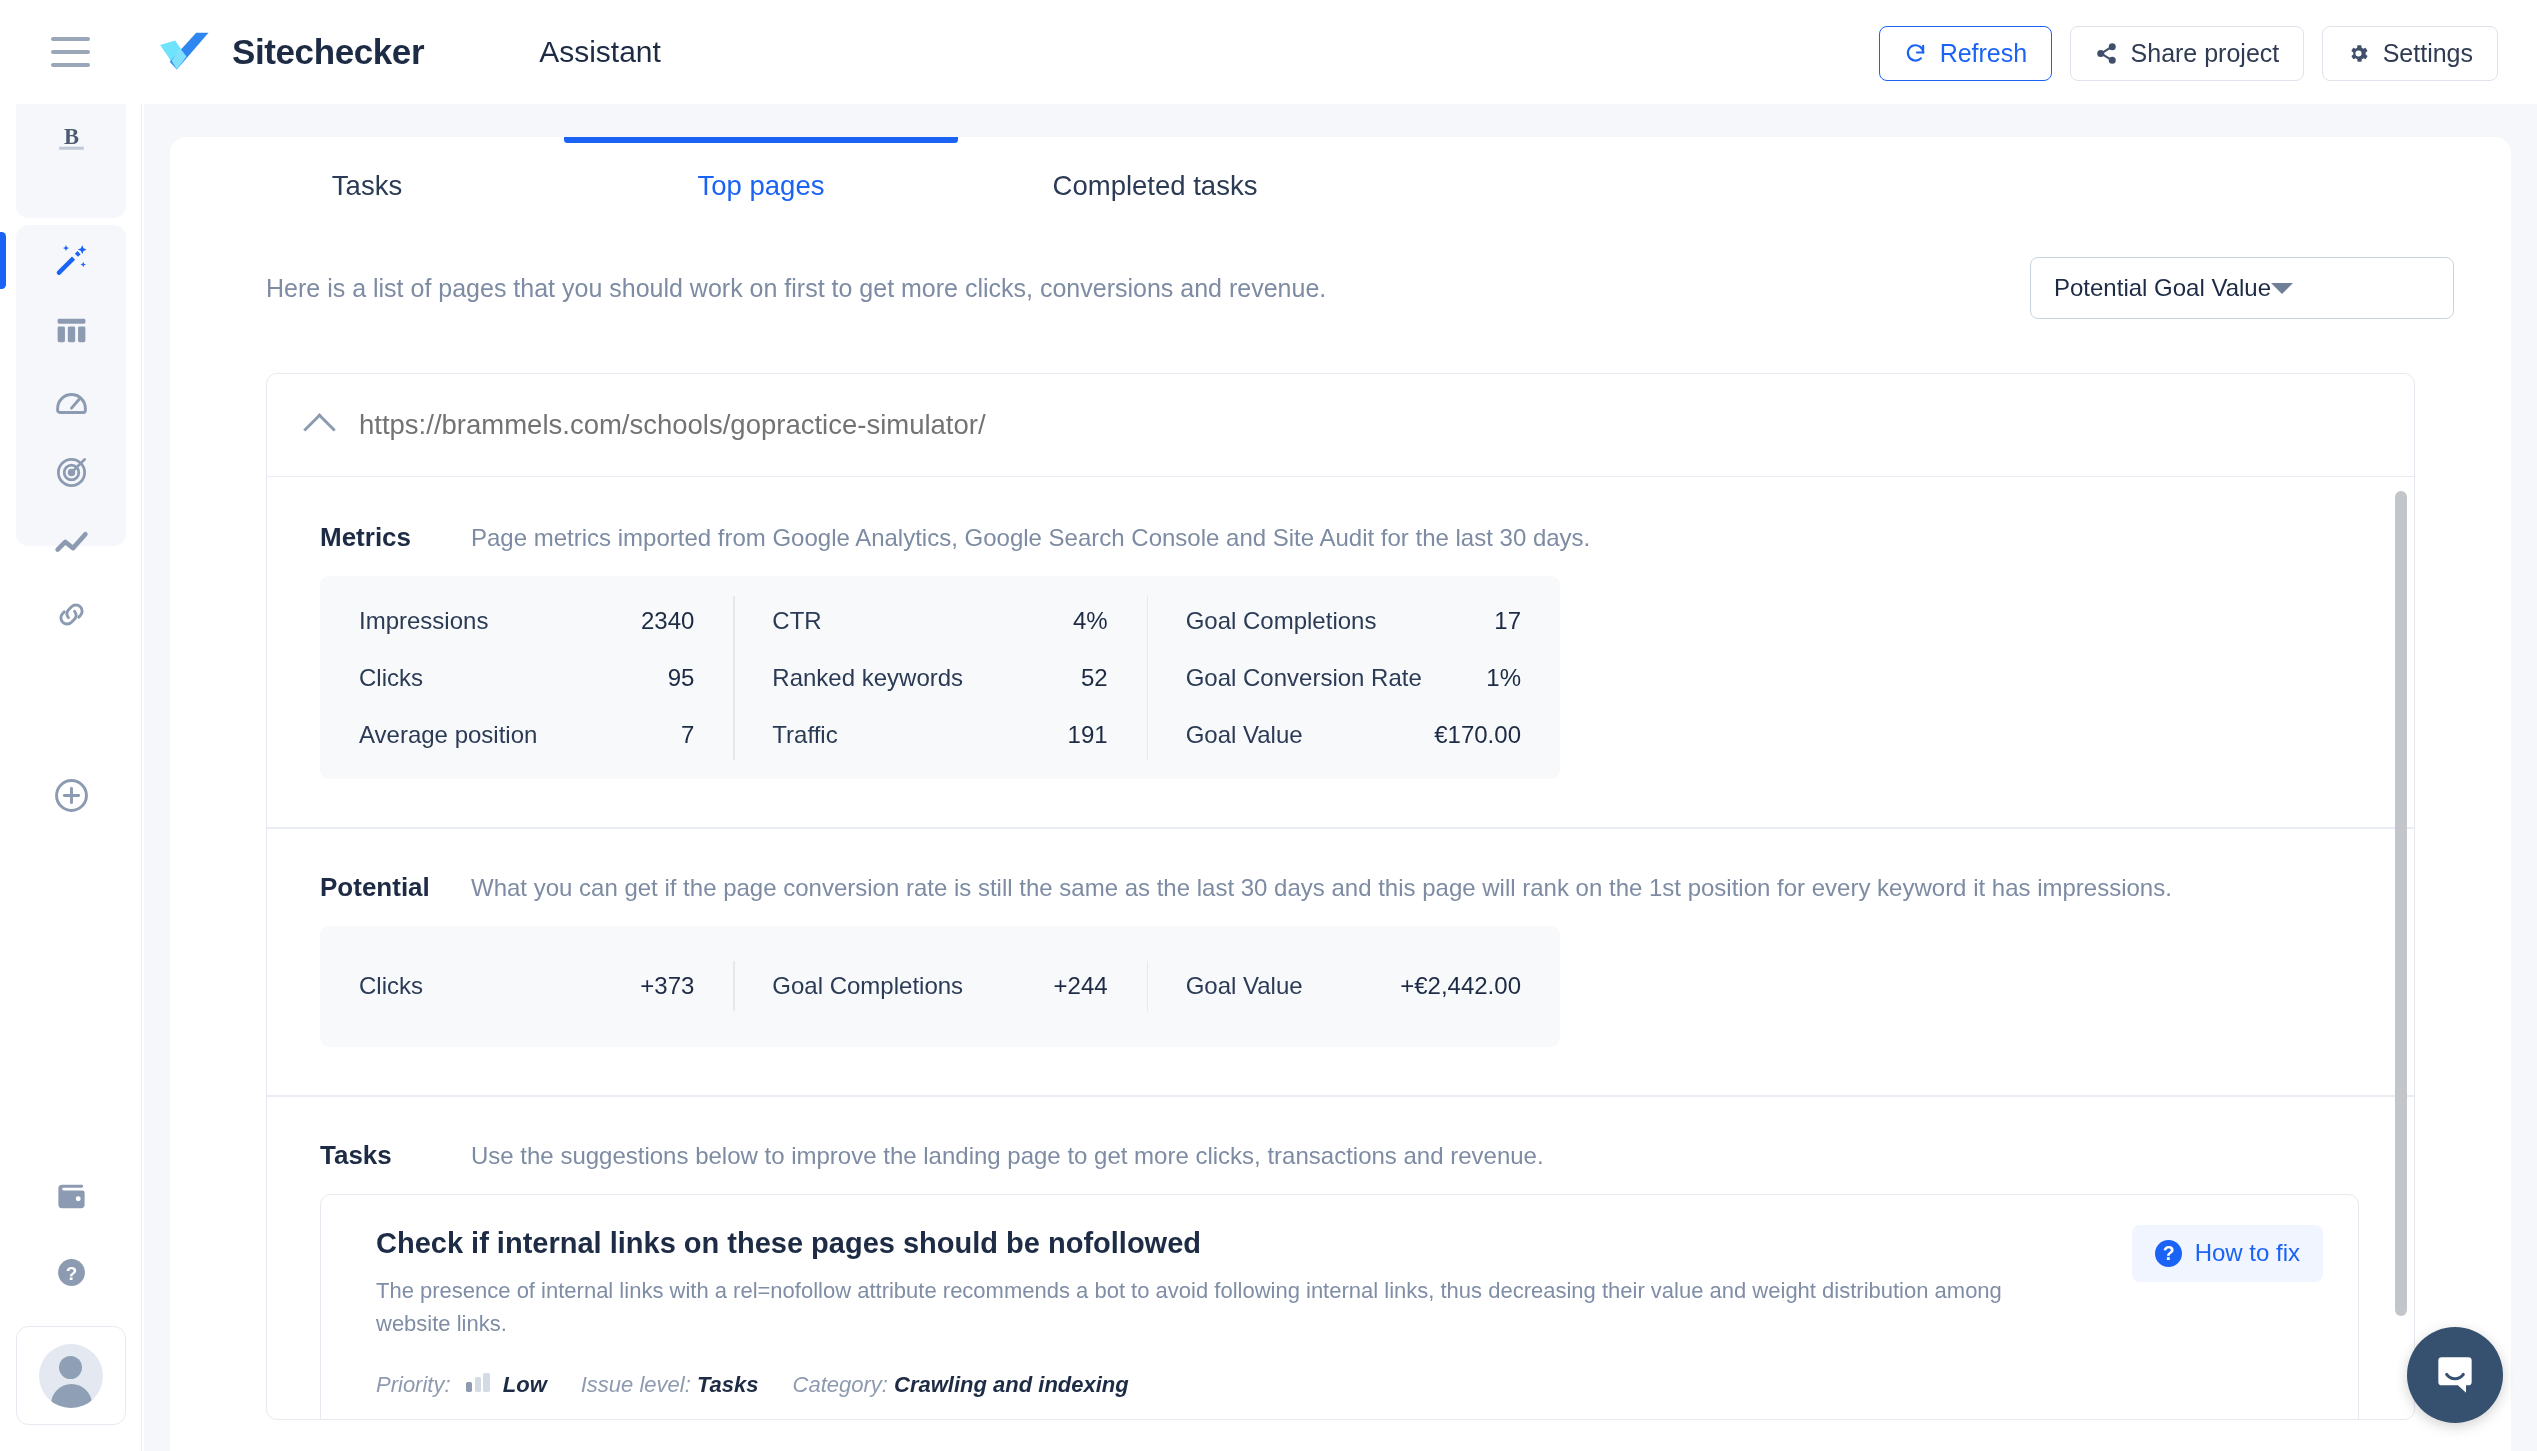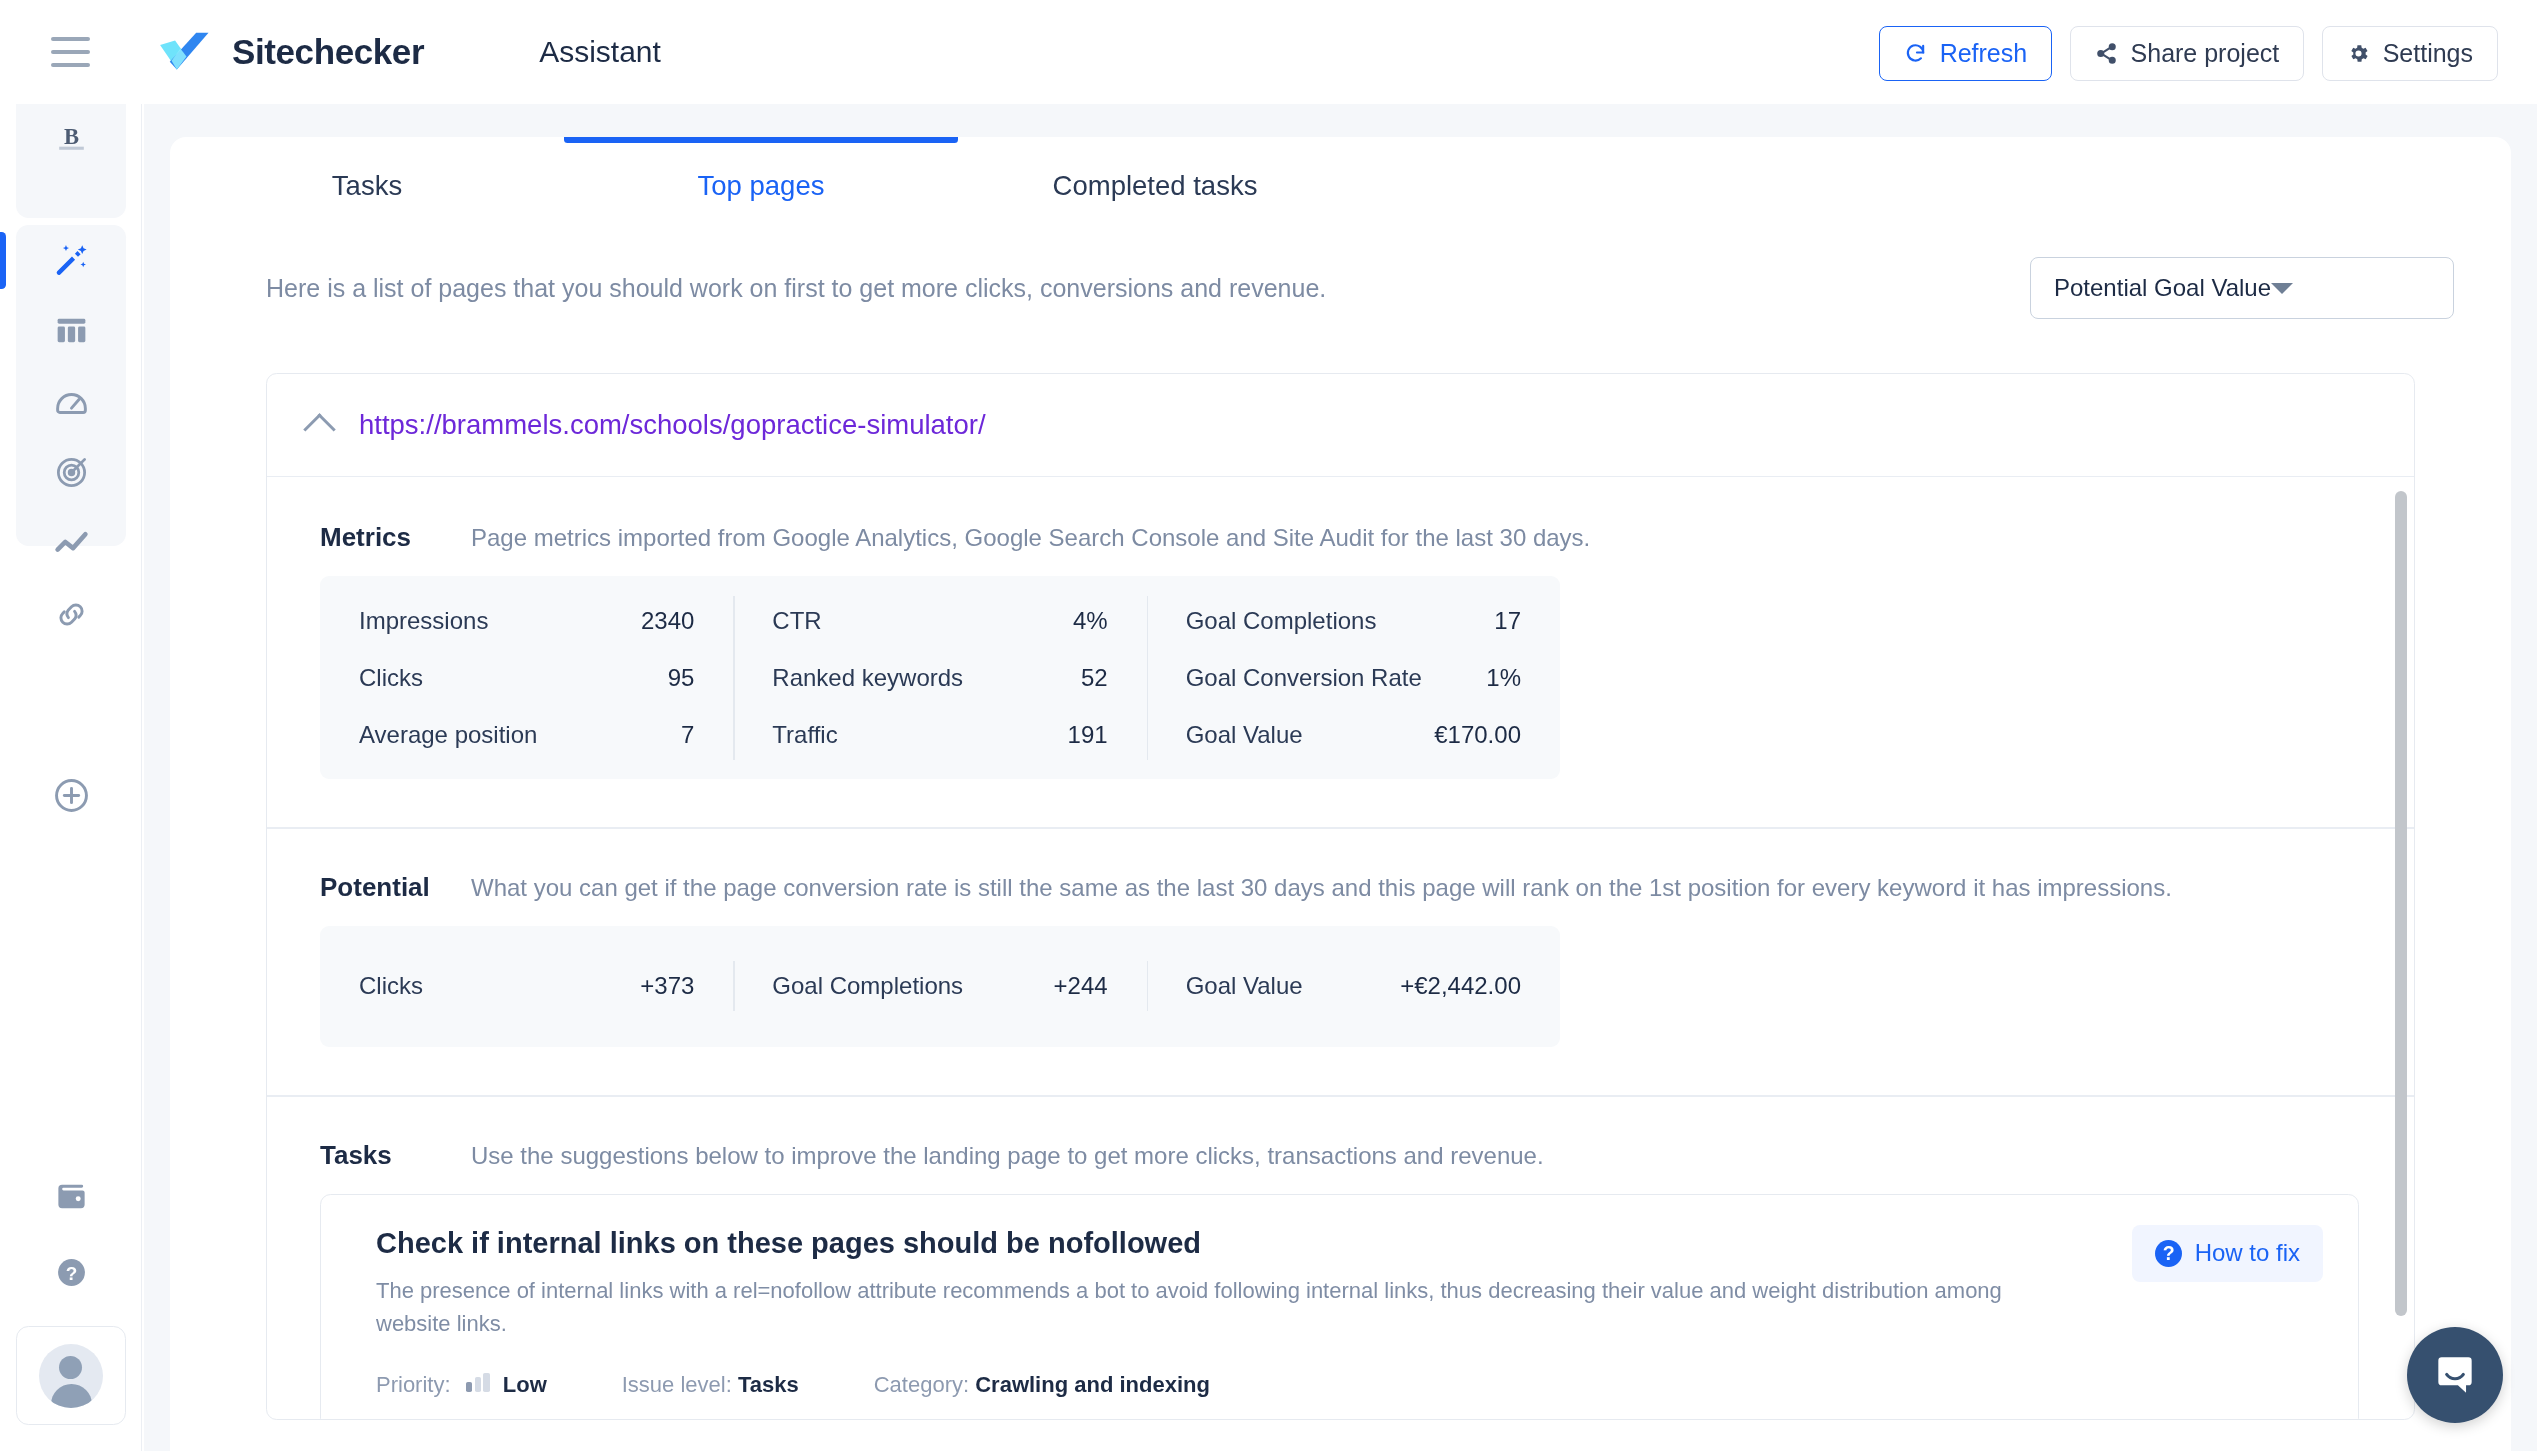--- a/index.html
+++ b/index.html
@@ -167,21 +167,21 @@
     height: 103px; display:flex; align-items:center; gap: 28px;
     padding-left: 41px;
     border-bottom: 1.8px solid #e9edf3;
     cursor: pointer;
   }
   .chev-up {
     width: 23px; height: 23px;
     border-left: 3.5px solid #8c9bb1; border-top: 3.5px solid #8c9bb1;
     transform: rotate(45deg); margin-top: 8px;
   }
-  .panel-url { font-size: 27.5px; color: #6d28d9; font-weight: 400; }
+  .panel-url { font-size: 27.5px; color: #737373; font-weight: 400; }
 
   .panel-body { position:absolute; top:105px; left:0; right:0; bottom:0; overflow:hidden; }
 
   .section { padding: 0 0 0 0; }
   .sec-head {
     display:flex; align-items:baseline; padding: 43px 0 23px 53px;
   }
   .sec-title { font-size: 26px; font-weight: 700; color:#1d2b45; width: 151px; flex:none;}
   .sec-desc { font-size: 24px; color:#7d8ba3; }
 
@@ -212,21 +212,21 @@
   
   .task-card {
     margin: 0 0 0 53px; width: 2039px;
     border: 1.8px solid #e6eaf0; border-radius: 10.6px;
     padding: 32px 35px 30px 55px;
     position: relative;
     background:#fff;
   }
   .task-title { font-size: 29px; font-weight: 700; color:#1d2b45; }
   .task-desc { font-size: 22px; color:#7f8da5; line-height: 1.52; margin-top: 14px; max-width: 1686px;}
-  .task-meta { display:flex; align-items:flex-end; gap: 75px; margin-top: 32px; font-size: 22px; color:#8d9ab0;}
+  .task-meta { display:flex; align-items:flex-end; gap: 34px; margin-top: 32px; font-size: 22px; color:#8d9ab0;font-style:italic;}
   .task-meta b { color:#1d2b45; font-weight: 700; }
   .prio { display:inline-flex; align-items:flex-end; gap:2.7px; margin: 0 7px 0 9px; height:19.5px;}
   .prio i { width:6.2px; border-radius:1.8px; background:#d5dbe5; display:block;}
   .prio i:nth-child(1){ height:10.6px; background:#8d9ab0;}
   .prio i:nth-child(2){ height:15px;}
   .prio i:nth-child(3){ height:19.5px;}
   .howto {
     position:absolute; right: 35px; top: 30px;
     height: 57px; padding: 0 23px;
     background:#f1f5ff; border-radius:8px;

